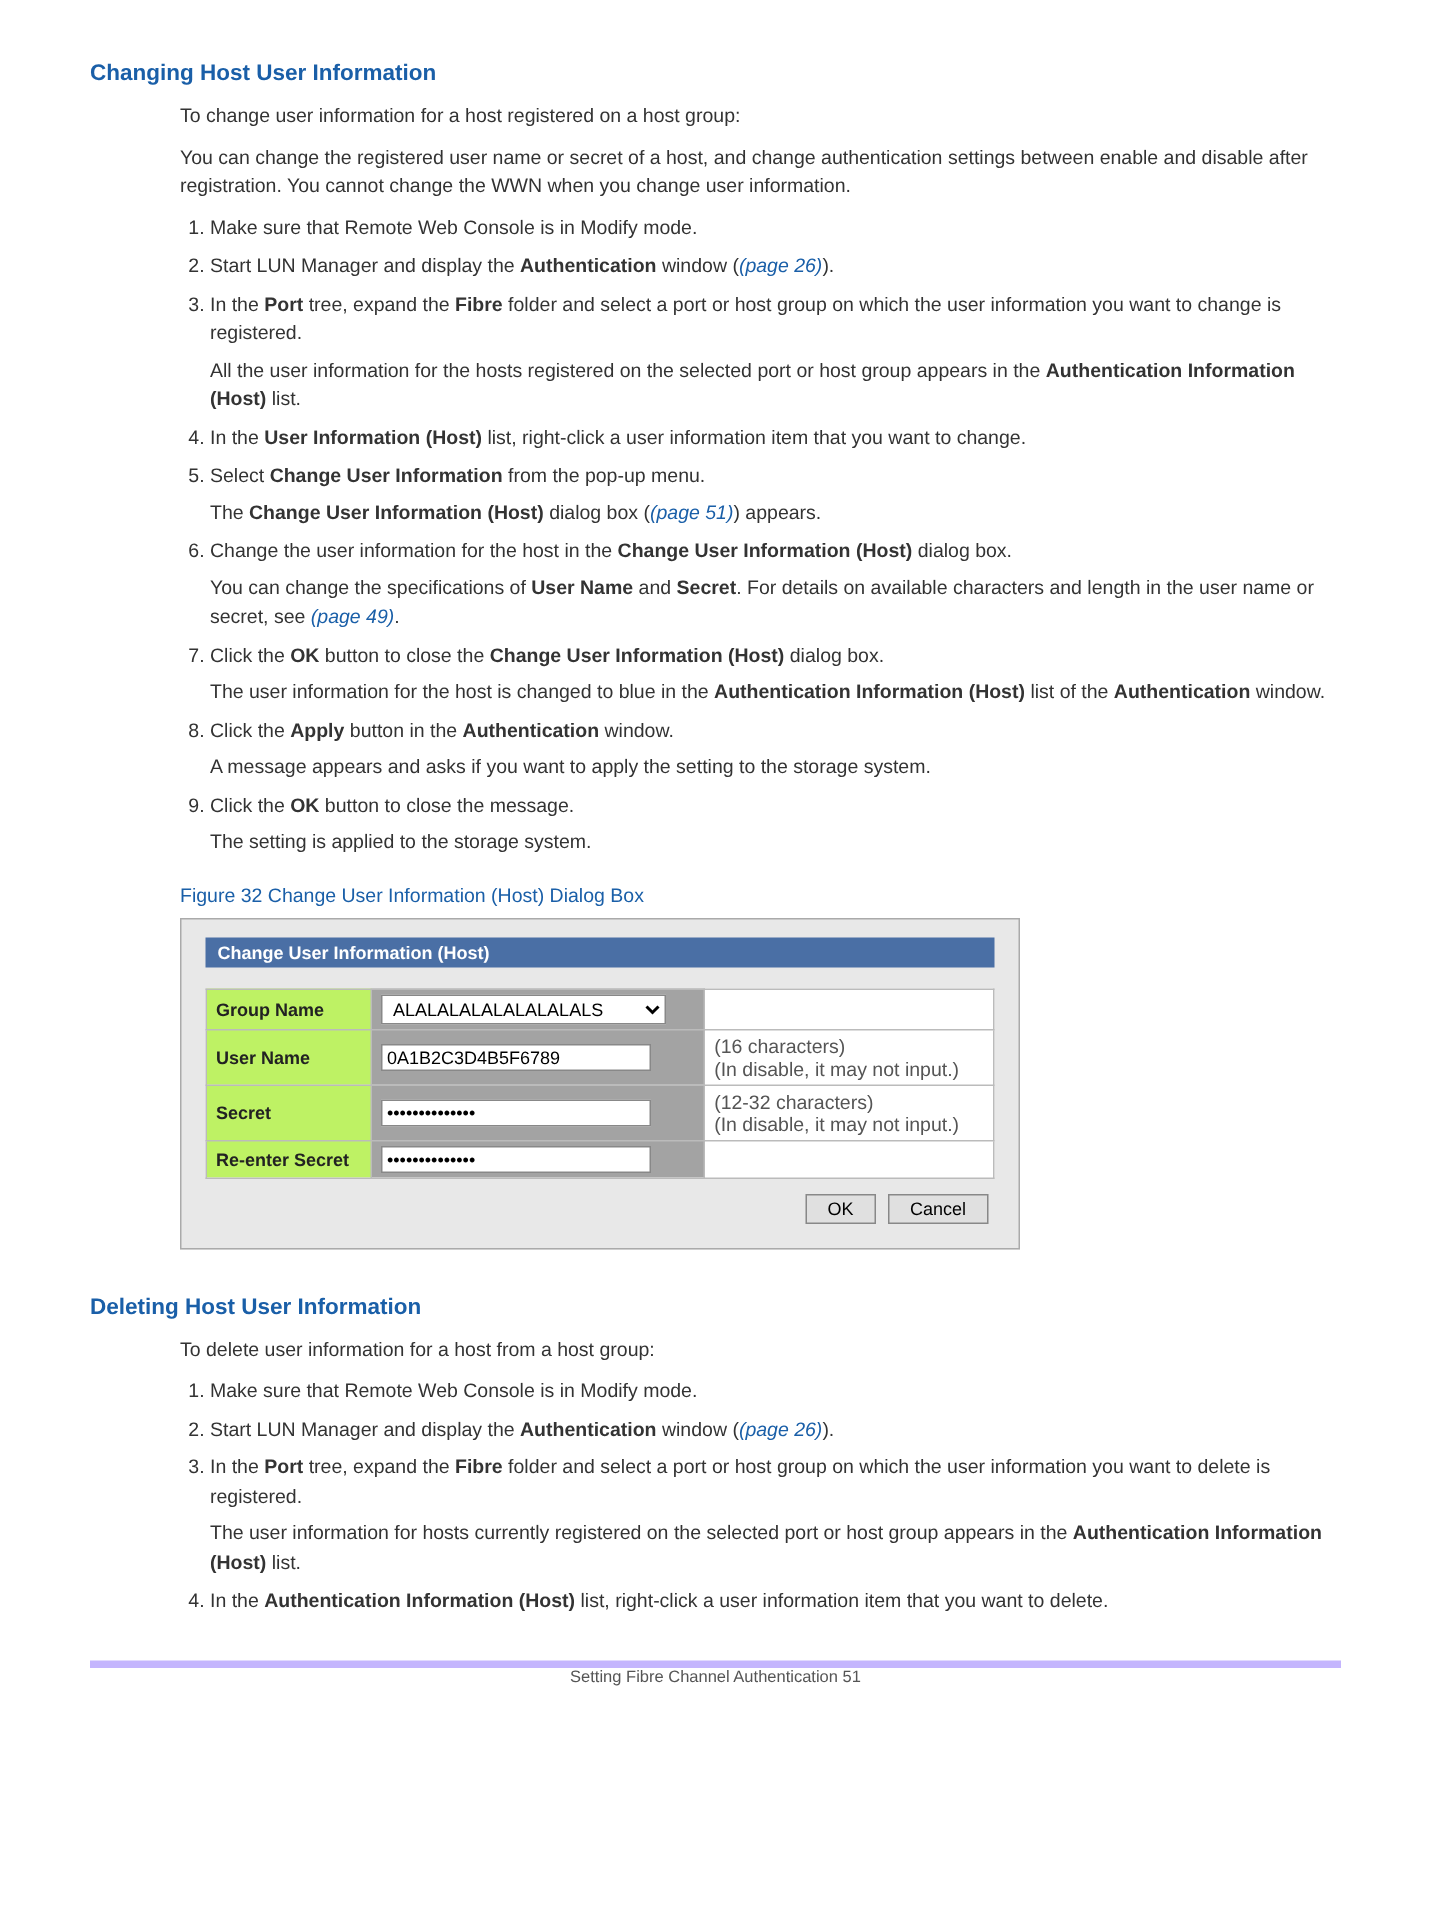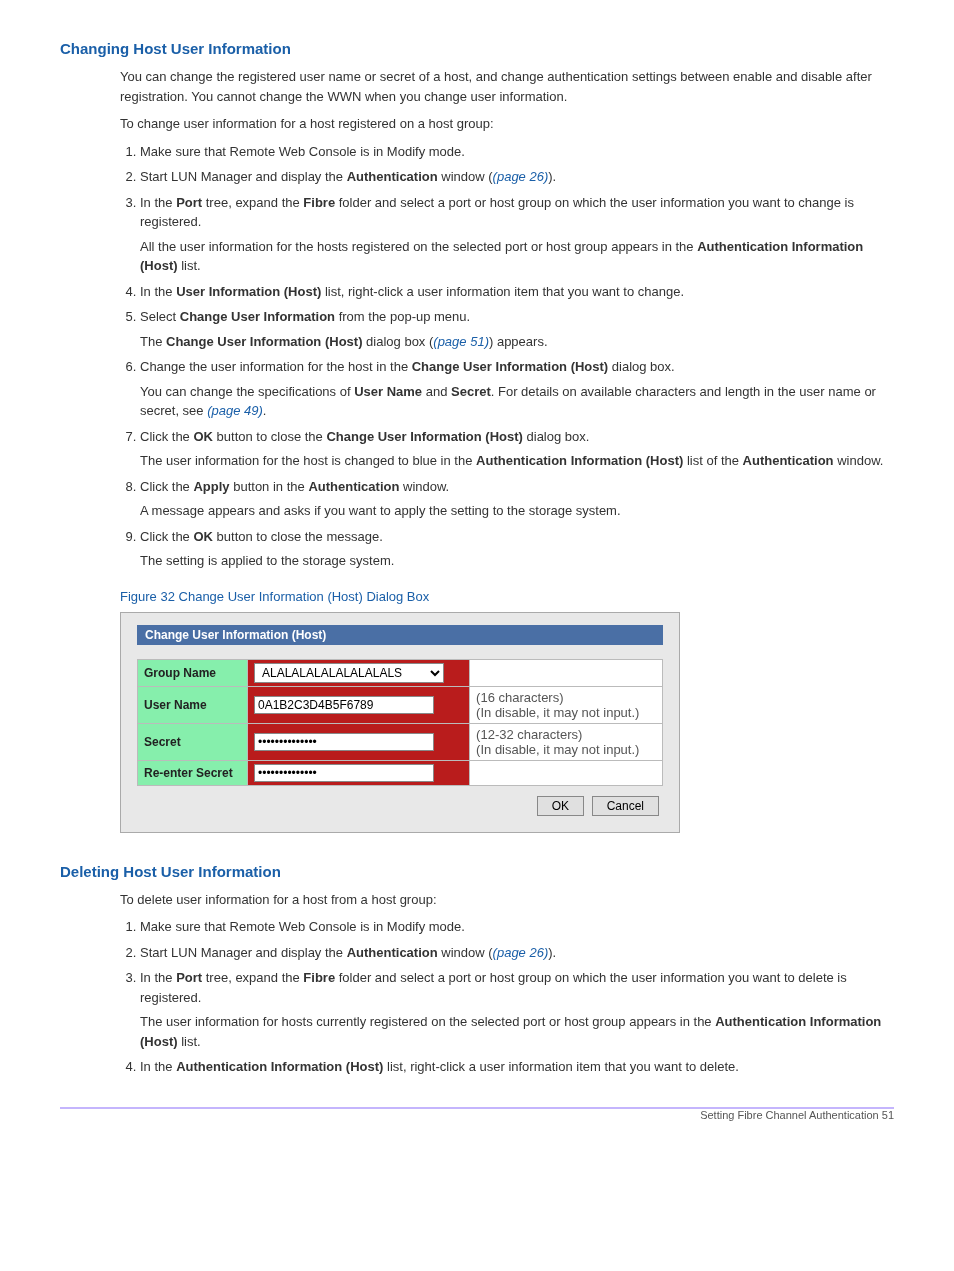--- a/index.html
+++ b/index.html
@@ -72,27 +72,27 @@
       border-collapse: collapse;
       background: #fff;
       font-size: 12px;
     }
     .dialog-table td {
       border: 1px solid #bbb;
       padding: 3px 6px;
       vertical-align: middle;
     }
     .dialog-table .label-cell {
-      background: #86efac;
+      background: #bef264;
       font-weight: bold;
       width: 110px;
       color: #222;
     }
     .dialog-table .input-cell {
-      background: #b91c1c;
+      background: #a3a3a3;
     }
     .dialog-table input[type="text"],
     .dialog-table input[type="password"] {
       border: 1px solid #888;
       padding: 1px 3px;
       font-size: 12px;
       width: 180px;
       background: #fff;
     }
     .dialog-table select {
@@ -114,35 +114,35 @@
     }
     .dialog-btn {
       background: #e0e0e0;
       border: 1px solid #888;
       padding: 2px 14px;
       font-size: 12px;
       cursor: pointer;
       margin-left: 4px;
     }
     .footer-text {
-      text-align: right;
+      text-align: center;
       font-size: 11px;
       color: #555;
       margin-top: 30px;
-      border-top: 2px solid #c4b5fd;
+      border-top: 5px solid #c4b5fd;
     }
   </style>
 </head>
 <body>
 
 <div class="section">
   <h2 class="section-title">Changing Host User Information</h2>
 
+  <p class="intro-text">To change user information for a host registered on a host group:</p>
   <p class="intro-text">You can change the registered user name or secret of a host, and change authentication settings between enable and disable after registration. You cannot change the WWN when you change user information.</p>
-  <p class="intro-text">To change user information for a host registered on a host group:</p>
 
   <ol>
 
     <li>
       <span>Make sure that Remote Web Console is in Modify mode.</span>
     </li>
 
     <li>
       <span>Start LUN Manager and display the <b>Authentication</b> window (<a class="page-link">(page 26)</a>).</span>
     </li>

